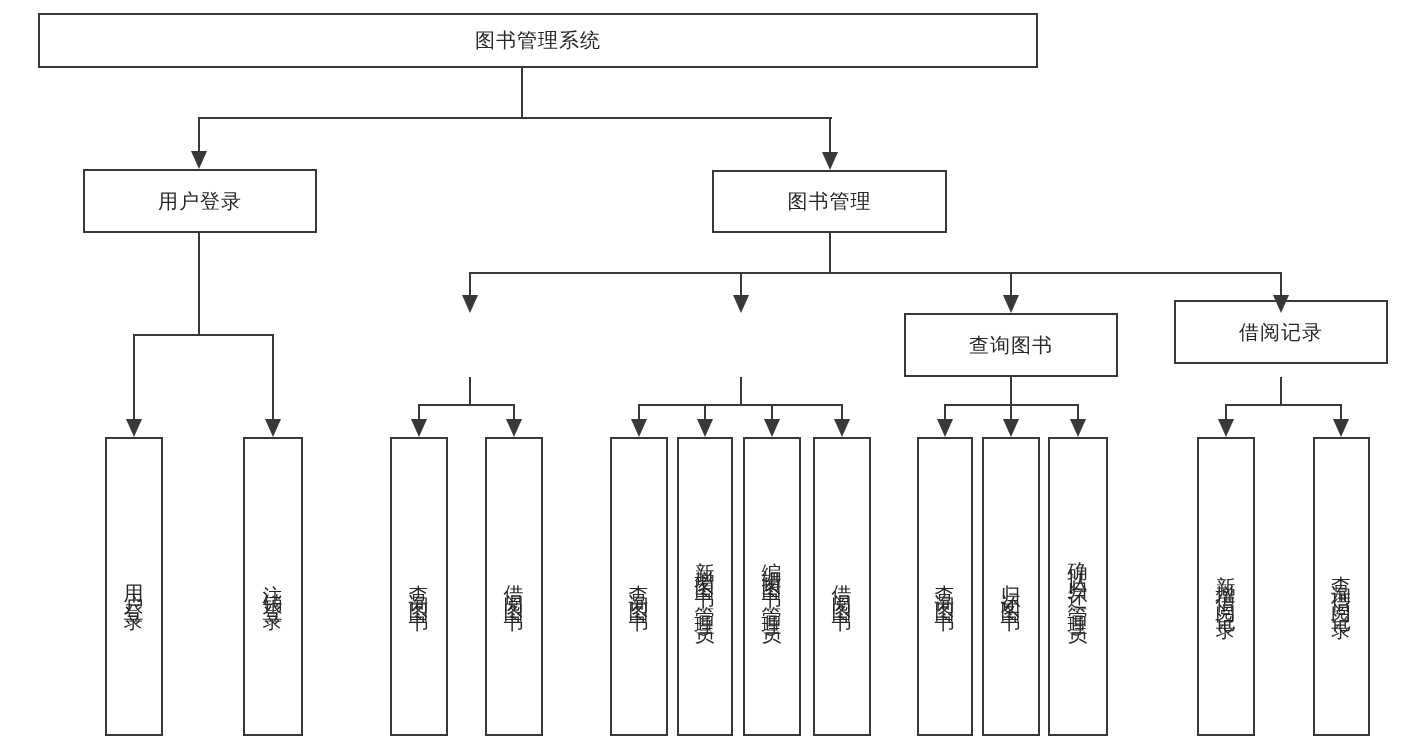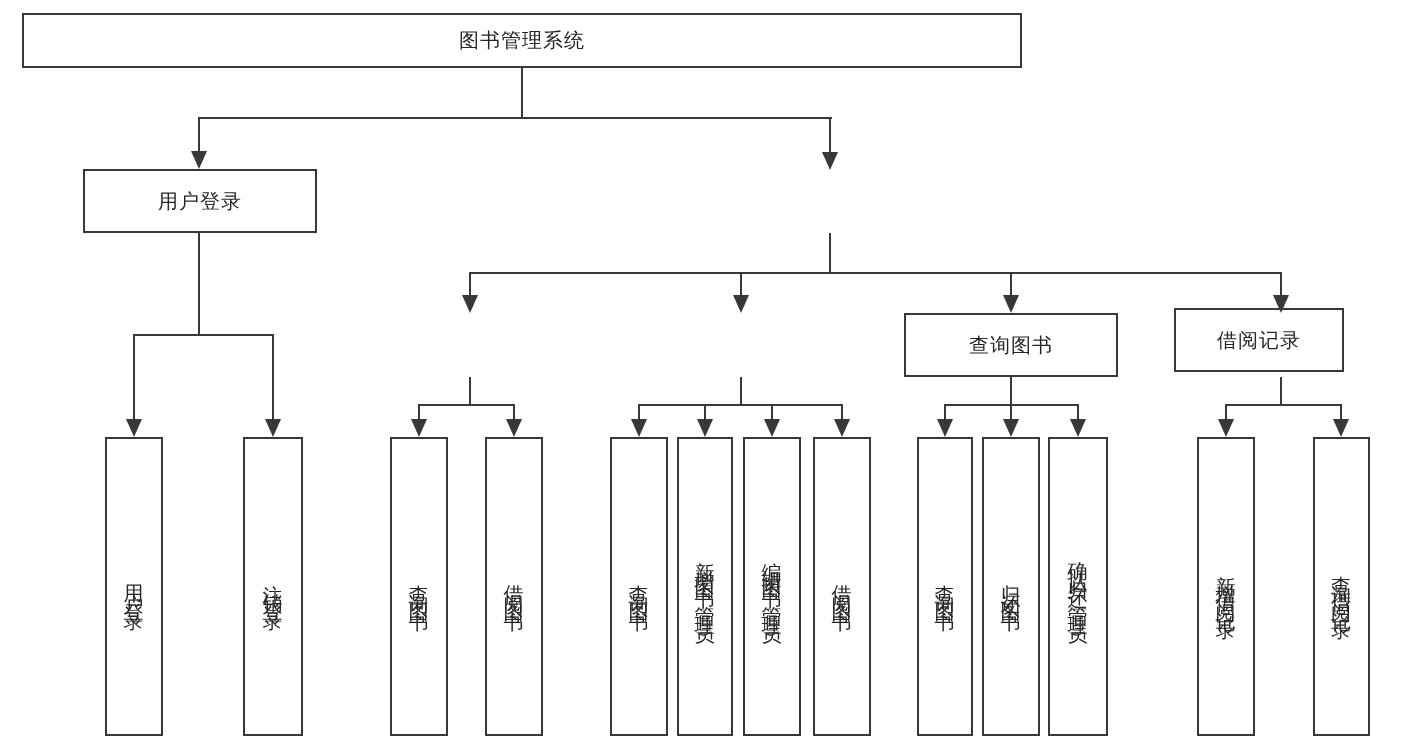--- a/index.html
+++ b/index.html
@@ -56,36 +56,39 @@
     letter-spacing:1px;
     color:#bdbdbd;
     white-space:nowrap;
   }
 </style>
 </head>
 <body>
 
 <div class="canvas">
 
-  <div class="hbox" style="left:22px;top:13px;width:1000px;height:55px;">
+  <div class="hbox" style="left:38px;top:13px;width:1000px;height:55px;">
     <span>图书管理系统</span>
   </div>
 
   <div class="hbox" style="left:83px;top:169px;width:234px;height:64px;">
     <span>用户登录</span>
   </div>
 
+  <div class="hbox" style="left:712px;top:170px;width:235px;height:63px;">
+    <span>图书管理</span>
+  </div>
 
 
 
   <div class="hbox" style="left:904px;top:313px;width:214px;height:64px;">
     <span>查询图书</span>
   </div>
 
-  <div class="hbox" style="left:1174px;top:308px;width:170px;height:64px;">
+  <div class="hbox" style="left:1174px;top:300px;width:214px;height:64px;">
     <span>借阅记录</span>
   </div>
 
   <div class="vbox" style="left:105px;top:437px;width:58px;height:299px;">
     <span class="vtext">用户登录</span>
   </div>
 
   <div class="vbox" style="left:243px;top:437px;width:60px;height:299px;">
     <span class="vtext">注销登录</span>
   </div>

